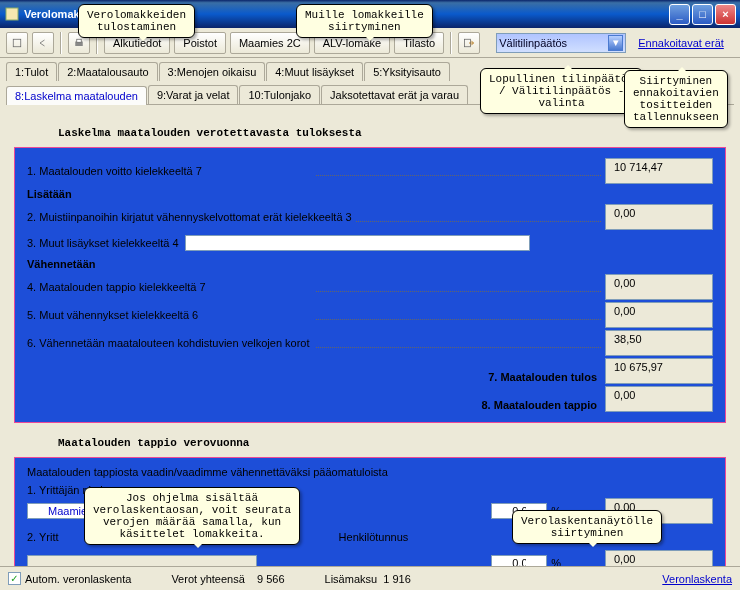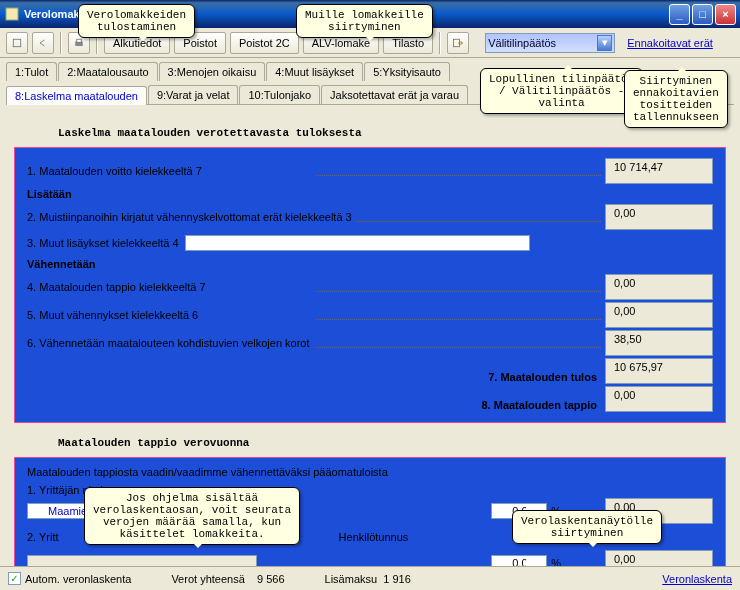--- a/index.html
+++ b/index.html
@@ -73,21 +73,21 @@
   <div class="sep"></div>
   <div class="tbtn iconrect">
       <svg class="svgicon" viewBox="0 0 16 16">
         <rect x="3" y="6" width="10" height="6" fill="#888"></rect>
         <rect x="5" y="3" width="6" height="4" fill="#fff" stroke="#666"></rect>
       </svg>
     </div>
   <div class="sep"></div>
   <div class="tbtn tbtn-text">Alkutiedot</div>
   <div class="tbtn tbtn-text">Poistot</div>
-  <div class="tbtn tbtn-text">Poistot 2C</div>
+  <div class="tbtn tbtn-text">Maamies 2C</div>
   <div class="tbtn tbtn-text">ALV-lomake</div>
   <div class="tbtn tbtn-text">Tilasto</div>
   <div class="sep"></div>
   <div class="tbtn iconrect">
       <svg class="svgicon" viewBox="0 0 16 16">
         <rect x="2" y="3" width="8" height="10" fill="none" stroke="#666"></rect>
         <path d="M8 8 L14 8 M11 5 L14 8 L11 11" fill="none" stroke="#a60"></path>
       </svg>
     </div>
   <div style="width:8px"></div>

